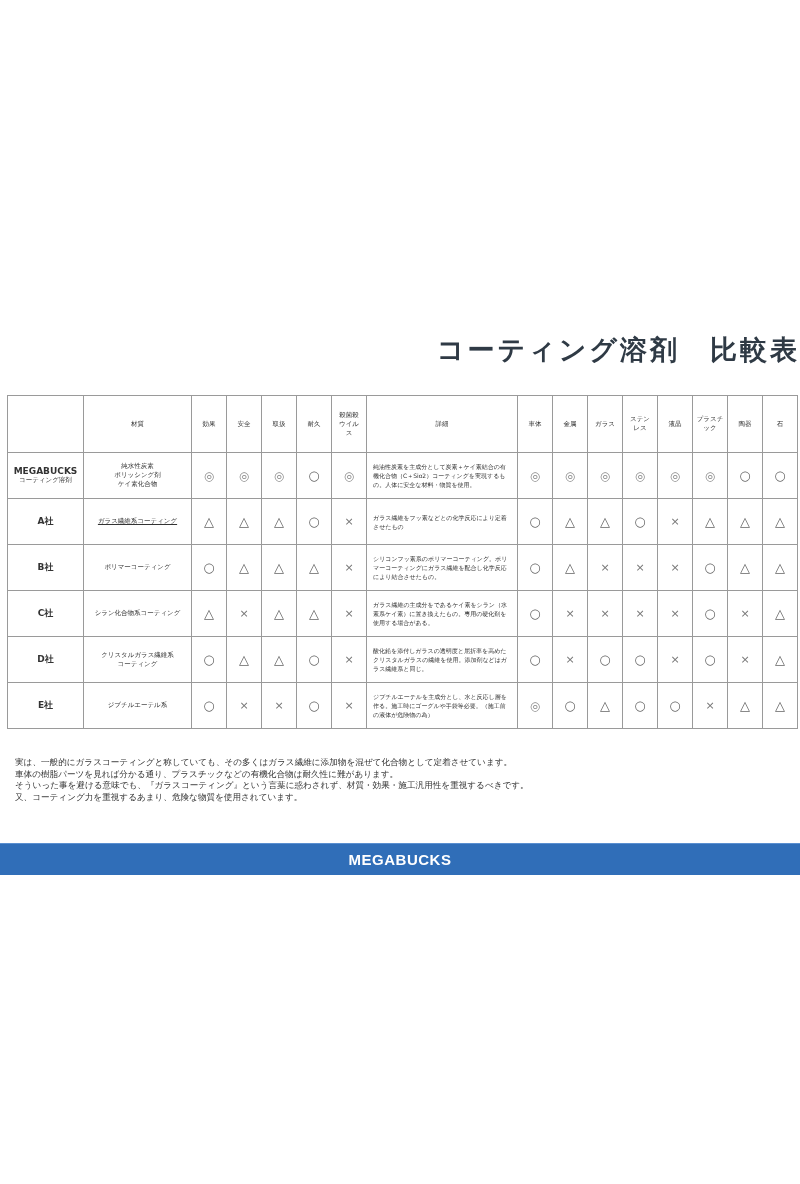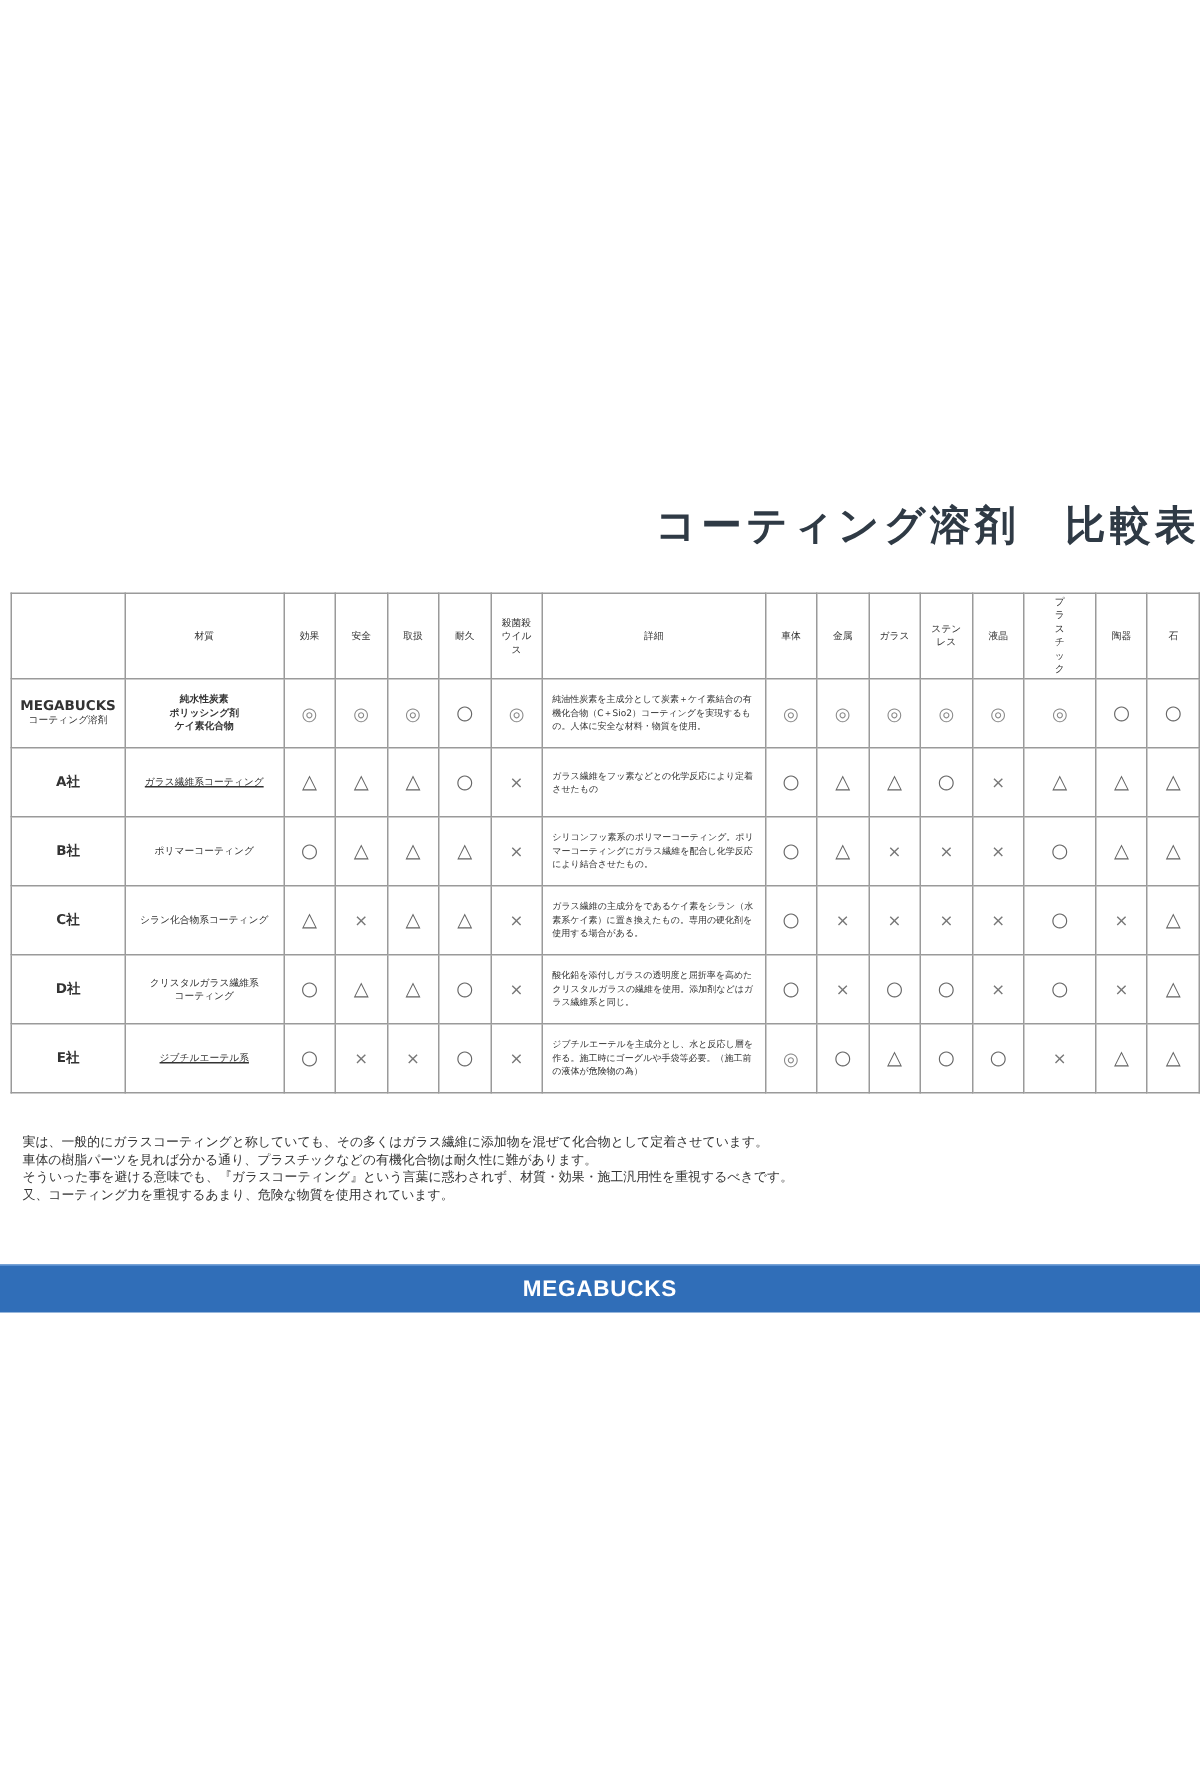--- a/index.html
+++ b/index.html
@@ -71,27 +71,27 @@
       <td>安全</td>
       <td>取扱</td>
       <td>耐久</td>
       <td style="padding:0 4px"><span>殺菌殺ウイルス</span></td>
       <td>詳細</td>
       <td>車体</td>
       <td>金属</td>
       <td>ガラス</td>
       <td style="padding:0 5px"><span>ステンレス</span></td>
       <td>液晶</td>
-      <td style="padding:0 20px"><span>プラスチック</span></td>
+      <td style="padding:0 2px"><span>プラスチック</span></td>
       <td>陶器</td>
       <td>石</td>
     </tr>
   <tr class="row">
         <td class="company"><span>MEGABUCKS</span><span class="sub">コーティング溶剤</span></td>
-        <td class="mat" style="white-space: pre-line; font-weight: bold;">純水性炭素
+        <td class="mat" style="white-space: pre-line;">純水性炭素
 ポリッシング剤
 ケイ素化合物</td>
         <td><span class="mark dbl">◎</span></td>
         <td><span class="mark dbl">◎</span></td>
         <td><span class="mark dbl">◎</span></td>
         <td><span class="mark">○</span></td>
         <td><span class="mark dbl">◎</span></td>
         <td class="detail">純油性炭素を主成分として炭素＋ケイ素結合の有機化合物（C＋Sio2）コーティングを実現するもの。人体に安全な材料・物質を使用。</td>
         <td><span class="mark dbl">◎</span></td>
         <td><span class="mark dbl">◎</span></td>
@@ -170,21 +170,21 @@
         <td><span class="mark x">×</span></td>
         <td><span class="mark">○</span></td>
         <td><span class="mark">○</span></td>
         <td><span class="mark x">×</span></td>
         <td><span class="mark">○</span></td>
         <td><span class="mark x">×</span></td>
         <td><span class="mark">△</span></td>
       </tr>
       <tr class="row">
         <td class="company"><span>E社</span></td>
-        <td class="mat" style="white-space: pre-line; text-decoration: underline;">ジブチルエーテル系</td>
+        <td class="mat" style="white-space: pre-line;">ジブチルエーテル系</td>
         <td><span class="mark">○</span></td>
         <td><span class="mark x">×</span></td>
         <td><span class="mark x">×</span></td>
         <td><span class="mark">○</span></td>
         <td><span class="mark x">×</span></td>
         <td class="detail">ジブチルエーテルを主成分とし、水と反応し層を作る。施工時にゴーグルや手袋等必要。（施工前の液体が危険物の為）</td>
         <td><span class="mark dbl">◎</span></td>
         <td><span class="mark">○</span></td>
         <td><span class="mark">△</span></td>
         <td><span class="mark">○</span></td>

